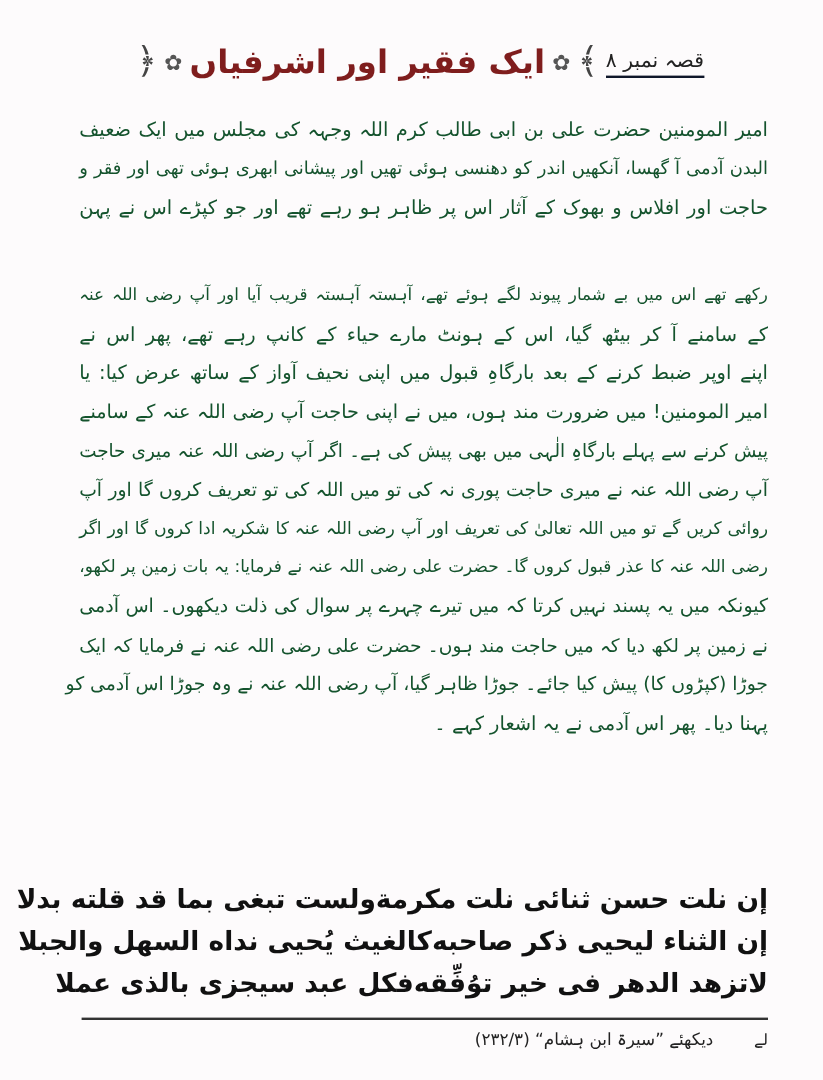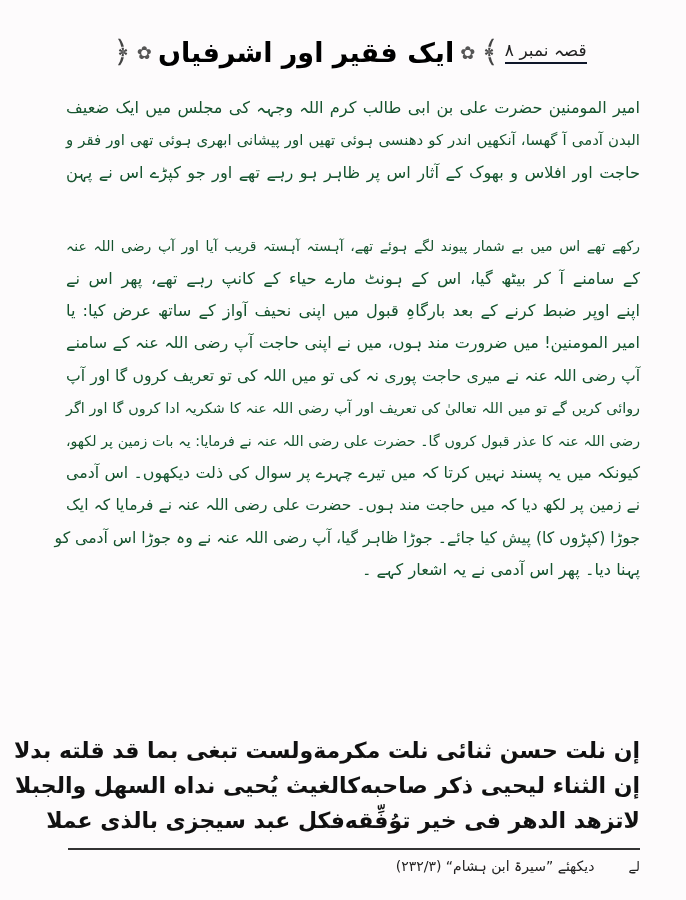--- a/index.html
+++ b/index.html
@@ -10,21 +10,21 @@
     .page { position: absolute; left: 0; top: 0; width: 686px; height: 900px; background: #fdfbfc; }
     .title-wrap {
       position: absolute; top: 26px; left: 190px; width: 320px; height: 52px;
       display: flex; direction: rtl; align-items: center; justify-content: center; gap: 6px;
     }
     .story-no {
       font-size: 17px; color: #222; border-bottom: 2px solid #0f172a; padding-bottom: 2px; white-space: nowrap;
     }
     .orn { font-size: 18px; color: #555; }
     .bracket { font-size: 30px; color: #444; line-height: 1; }
-    .title-text { font-size: 27px; font-weight: bold; color: #000000; white-space: nowrap; }
+    .title-text { font-size: 27px; font-weight: bold; color: #7f1d1d; white-space: nowrap; }
     .body-text {
       position: absolute; top: 92px; left: 66px; width: 574px;
       direction: rtl; text-align: justify; text-align-last: right;
       font-size: 16.2px; line-height: 32.4px; color: #14532d;
     }
     .body-text .line { display: block; white-space: nowrap; text-align-last: justify; }
     .body-text .line.last { text-align-last: right; }
     .body-text .line.first { padding-right: 0; }
     .poetry {
       position: absolute; top: 733px; left: 66px; width: 574px; direction: rtl;
@@ -54,20 +54,21 @@
   </div>
 
   <div class="body-text">
     <span class="line first" style="display: block;">امیر المومنین حضرت علی بن ابی طالب کرم اللہ وجہہ کی مجلس میں ایک ضعیف</span>
     <span class="line" style="display: block; font-size: 14.9203px;">البدن آدمی آ گھسا، آنکھیں اندر کو دھنسی ہوئی تھیں اور پیشانی ابھری ہوئی تھی اور فقر و</span>
     <span class="line" style="display: block;">حاجت اور افلاس و بھوک کے آثار اس پر ظاہر ہو رہے تھے اور جو کپڑے اس نے پہن</span>
     <span class="line" style="display: block; font-size: 14px; margin-top: 41px;">رکھے تھے اس میں بے شمار پیوند لگے ہوئے تھے، آہستہ آہستہ قریب آیا اور آپ رضی اللہ عنہ</span>
     <span class="line" style="display: block;">کے سامنے آ کر بیٹھ گیا، اس کے ہونٹ مارے حیاء کے کانپ رہے تھے، پھر اس نے</span>
     <span class="line" style="display: block;">اپنے اوپر ضبط کرنے کے بعد بارگاہِ قبول میں اپنی نحیف آواز کے ساتھ عرض کیا: یا</span>
     <span class="line" style="display: block; font-size: 16.0101px;">امیر المومنین! میں ضرورت مند ہوں، میں نے اپنی حاجت آپ رضی اللہ عنہ کے سامنے</span>
+    <span class="line" style="display: block; font-size: 15.2667px;">پیش کرنے سے پہلے بارگاہِ الٰہی میں بھی پیش کی ہے۔ اگر آپ رضی اللہ عنہ میری حاجت</span>
     <span class="line" style="display: block; font-size: 15.6561px;">آپ رضی اللہ عنہ نے میری حاجت پوری نہ کی تو میں اللہ کی تو تعریف کروں گا اور آپ</span>
     <span class="line" style="display: block; font-size: 14.3393px;">روائی کریں گے تو میں اللہ تعالیٰ کی تعریف اور آپ رضی اللہ عنہ کا شکریہ ادا کروں گا اور اگر</span>
     <span class="line" style="display: block; font-size: 14.141px;">رضی اللہ عنہ کا عذر قبول کروں گا۔ حضرت علی رضی اللہ عنہ نے فرمایا: یہ بات زمین پر لکھو،</span>
     <span class="line" style="display: block; font-size: 15.8448px;">کیونکہ میں یہ پسند نہیں کرتا کہ میں تیرے چہرے پر سوال کی ذلت دیکھوں۔ اس آدمی</span>
     <span class="line" style="display: block; font-size: 15.498px;">نے زمین پر لکھ دیا کہ میں حاجت مند ہوں۔ حضرت علی رضی اللہ عنہ نے فرمایا کہ ایک</span>
     <span class="line" style="display: block; font-size: 15.6828px;">جوڑا (کپڑوں کا) پیش کیا جائے۔ جوڑا ظاہر گیا، آپ رضی اللہ عنہ نے وہ جوڑا اس آدمی کو</span>
     <span class="line last" style="display: block;">پہنا دیا۔ پھر اس آدمی نے یہ اشعار کہے ۔</span>
   </div>
 
   <div class="poetry">

